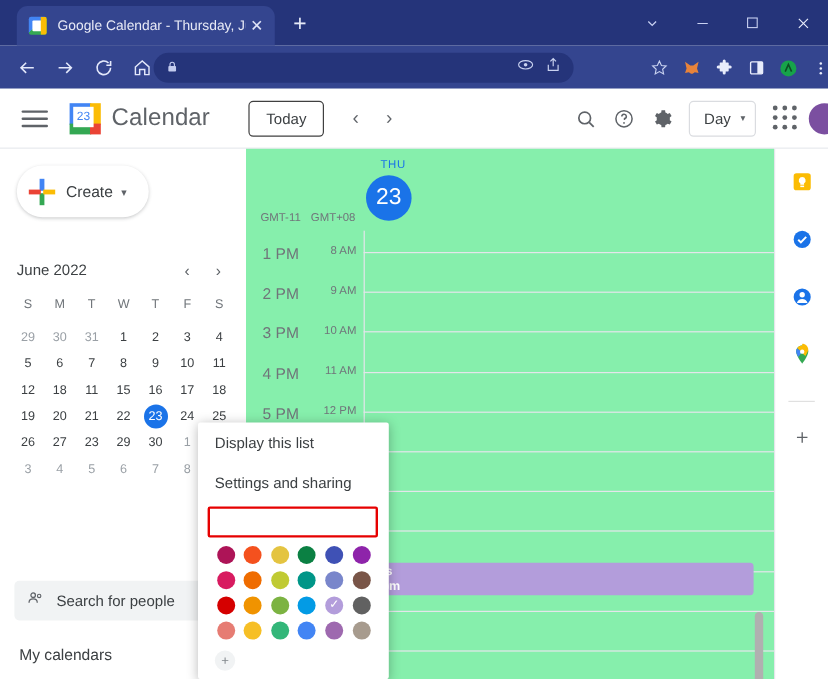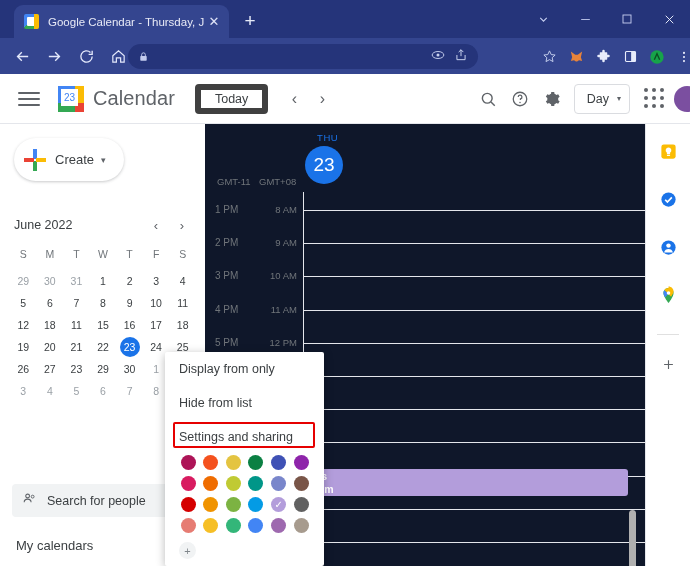--- a/index.html
+++ b/index.html
@@ -97,21 +97,21 @@
   .gc-logo .c-blue { position:absolute; left:0; top:0; width:18px; height:18px; background:#4285f4; }
   .gc-logo .c-yellow { position:absolute; right:0; top:0; width:9px; height:18px; background:#fbbc05; }
   .gc-logo .c-green { position:absolute; left:0; bottom:0; width:18px; height:9px; background:#34a853; }
   .gc-logo .c-red { position:absolute; right:0; bottom:0; width:9px; height:9px; background:#ea4335; }
   .gc-logo .c-white { position:absolute; left:3px; top:3px; width:17px; height:17px; background:#fff; }
   .gc-logo .num { position:absolute; left:3px; top:3px; width:17px; height:17px;
       font-size:10px; color:#4285f4; display:flex; align-items:center; justify-content:center;
       font-weight:500; }
   .gc-title { margin-left: 9px; font-size: 20px; color: #5f6368; letter-spacing: .1px; }
   .today-btn {
-    margin-left: 20px; height: 30px; padding: 0 14px; border: 6px solid #404040;
+    margin-left: 32px; height: 30px; padding: 0 14px; border: 1px solid #404040;
     border-radius: 4px; background: #fff; font-size: 12.5px; color: #3c4043;
     display: flex; align-items: center;
   }
   .arrow-btn { width: 28px; height: 28px; display:flex; align-items:center; justify-content:center;
                color:#5f6368; font-size: 16px; }
   .arrow-prev { margin-left: 12px; }
   .gc-date { margin-left: 12px; font-size: 19px; color: #3c4043; white-space: nowrap; }
   .hdr-ico { width: 32px; height: 32px; display:flex; align-items:center; justify-content:center;
              color:#5f6368; }
   .hdr-right { margin-left: auto; display: flex; align-items: center; padding-right: 4px; }
@@ -168,43 +168,43 @@
   }
   .sp-label { margin-left: 10px; font-size: 12.5px; color: #3c4043; }
 
   .mycals-title {
     position: absolute; top: 414px; left: 16px; font-size: 13px; color: #3c4043;
   }
   .cal-list { position: absolute; top: 440px; left: 0; width: 205px; }
   .cal-item { height: 26px; display:flex; align-items:center; padding-left: 16px; }
 
   
-  .main { position: absolute; top: 50px; left: 205px; width: 440px; height: 442px; background:#0f172a; }
+  .main { position: absolute; top: 50px; left: 205px; width: 440px; height: 442px; background:#86efac; }
   .day-head { position: absolute; top: 0; left: 0; width: 440px; height: 66px; }
   .dh-thu {
     position: absolute; left: 112px; top: 8px; font-size: 9.5px; color: #1a73e8;
     letter-spacing: .6px;
   }
   .dh-num {
     position: absolute; left: 100px; top: 22px; width: 38px; height: 38px; border-radius: 50%;
     background: #1a73e8; color: #fff; font-size: 19px;
     display:flex; align-items:center; justify-content:center;
   }
   .tz-row { position: absolute; top: 52px; left: 0; width: 120px; height: 16px; }
   .tz-lbl { position:absolute; font-size: 9.5px; color: #70757a; }
   .tz1 { left: 12px; }
   .tz2 { left: 54px; }
 
   .grid-area {
     position: absolute; top: 68px; left: 0; width: 440px; height: 374px; overflow: hidden;
   }
   .hour-row { position: absolute; left: 0; width: 440px; height: 33.2px; }
   .hour-line { position:absolute; left: 98px; right: 0; top: 0; height:1px; background:#e4e6eb; }
-  .hl-1 { position:absolute; left: 10px; top: -6px; font-size: 10px; color: #70757a; width: 38px;
-          text-align: left; }
+  .hl-1 { position:absolute; left: 10px; top: -6px; font-size: 13px; color: #70757a; width: 38px;
+          text-align: center; }
   .hl-2 { position:absolute; left: 52px; top: -6px; font-size: 9.5px; color: #70757a; width: 40px;
           text-align: right; }
   .gutter-line { position:absolute; left: 98px; top: 0; bottom: 0; width: 1px; background:#e4e6eb; }
 
   .event-block {
     position: absolute; left: 101px; top: 277px; width: 322px; height: 27px;
     background: #b39ddb; border-radius: 3px; color: #fff; padding: 2px 6px; overflow: hidden;
   }
   .ev-title { font-size: 10px; font-weight: bold; line-height: 11px; }
   .ev-time { font-size: 10.5px; font-weight: bold; line-height: 13px; margin-top: 1px; }
@@ -628,22 +628,21 @@
       <div class="rb-div"></div>
       <div class="rb-ico">
         <svg width="15" height="15" viewBox="0 0 24 24">
             <path d="M12 5v14M5 12h14" stroke="#5f6368" stroke-width="1.8"></path>
           </svg>
       </div>
     </div>
 
     <div class="ctx-menu">
       <div id="ctx-items">
-          <div class="ctx-item">Display from only</div>
-          <div class="ctx-item">Hide from list</div>
+          <div class="ctx-item">Display this list</div>
           <div class="ctx-item">Settings and sharing</div>
         </div>
       <div class="ctx-highlight"></div>
       <div class="swatch-grid" id="swatch-grid">
           <div class="sw-cell">
             <div class="sw" style="background: rgb(173, 20, 87);"></div>
           </div>
           <div class="sw-cell">
             <div class="sw" style="background: rgb(244, 81, 30);"></div>
           </div>

